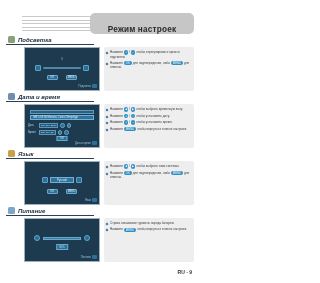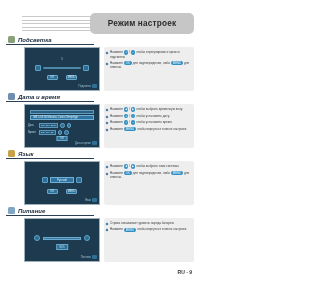--- a/index.html
+++ b/index.html
@@ -13,21 +13,21 @@
 
   
   .header-zone { position: relative; height: 36px; }
   .rules { position: absolute; left: 22px; top: 16px; width: 122px; }
   .rules div { height: 1px; background: #c9c9c9; margin-bottom: 2.5px; }
   .title-pill {
     position: absolute; right: 6px; top: 13px;
     width: 104px; height: 21px;
     background: #c6c6c6;
     border-radius: 5px;
-    display: flex; align-items: center; justify-content: center;
+    display: flex; align-items: flex-end; justify-content: center;
   }
   .title-pill span {
     font-size: 8.2px; font-weight: bold; color: #2b2b2b;
     letter-spacing: .2px;
   }
 
   
   .section { position: relative; margin: 0 6px 2px 6px; }
   .sec-head {
     display: flex; align-items: center; gap: 3px;

